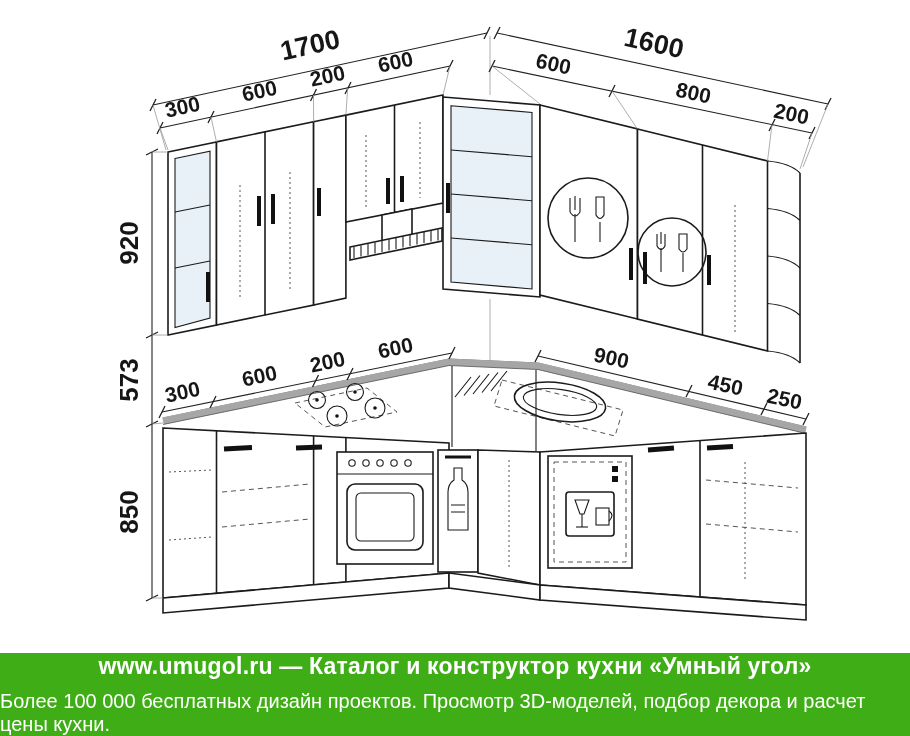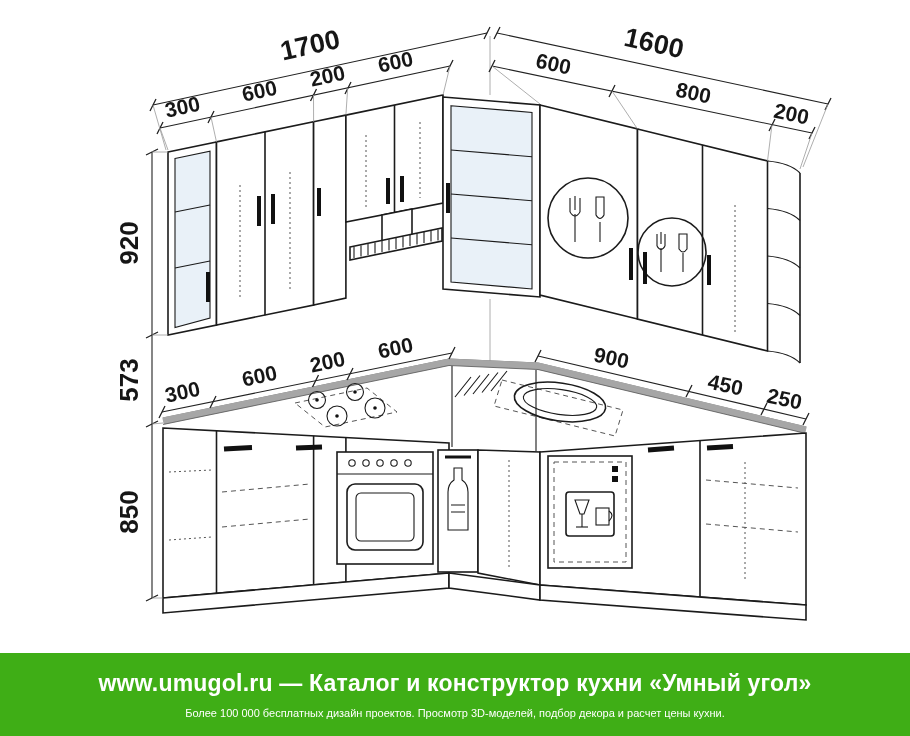--- a/index.html
+++ b/index.html
@@ -18,21 +18,21 @@
   .ext{stroke:#999;stroke-width:0.8;}
   .dot{stroke:#555;stroke-width:1;fill:none;stroke-dasharray:2 3;}
   .dash{stroke:#555;stroke-width:1;fill:none;stroke-dasharray:5 4;}
   .glass{fill:#e9f1f8;stroke:#1b1b1b;stroke-width:1.1;}
   .handle{fill:#111;}
   .gray{stroke:#a6a6a6;stroke-width:7;fill:none;}
   .grayedge{stroke:#555;stroke-width:0.8;fill:none;}
   .footer{height:83px;background:#3fae16;color:#ffffff;display:flex;flex-direction:column;
           align-items:center;justify-content:center;gap:10px;}
   .footer-line1{font-size:23px;font-weight:700;letter-spacing:0.2px;}
-  .footer-line2{font-size:11px;font-weight:400;}
+  .footer-line2{font-size:20px;font-weight:400;}
 </style>
 </head>
 <body>
 
 <div class="stage">
 
 <svg class="drawing" width="910" height="653" viewBox="0 0 910 653">
 
   <g>
     <line class="ext" x1="490" y1="36" x2="490" y2="95"></line>

